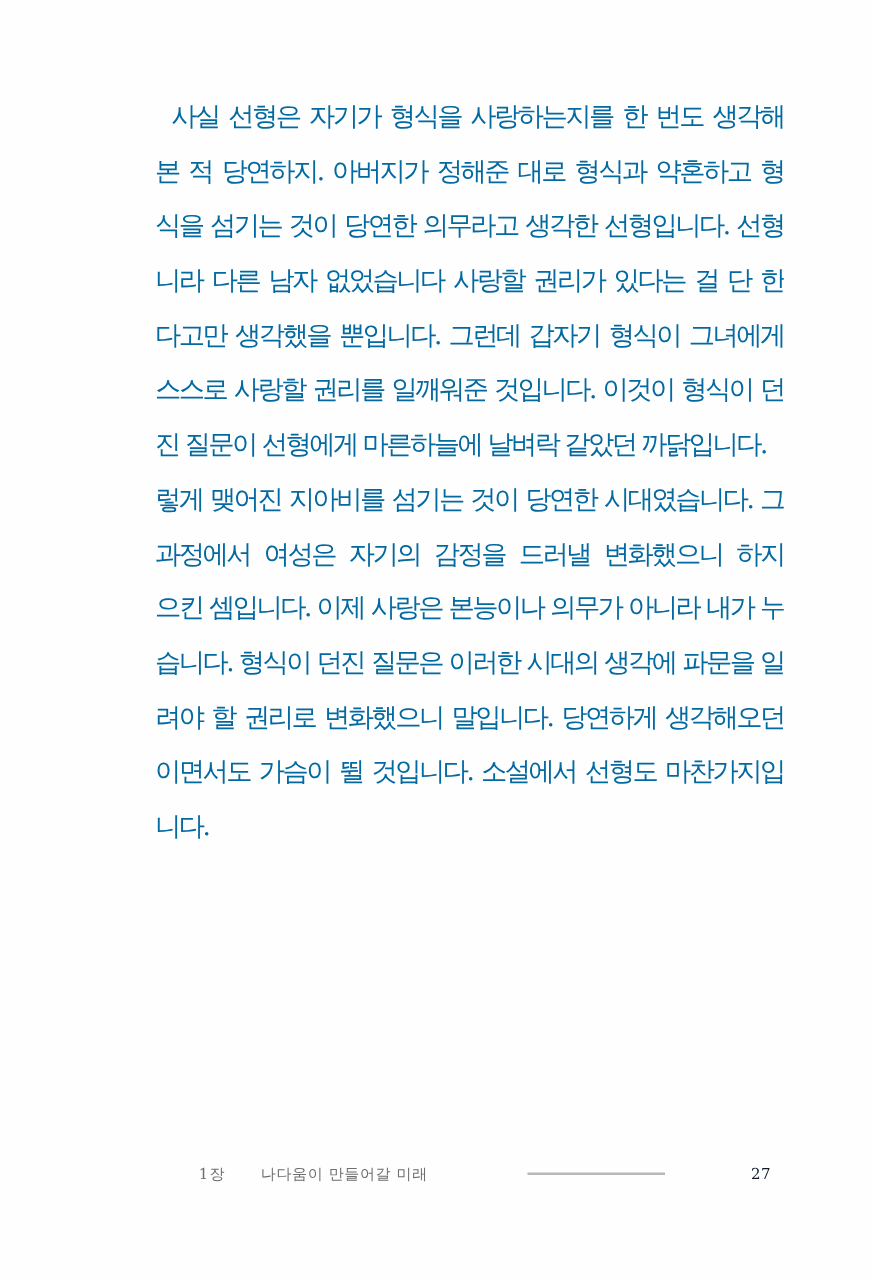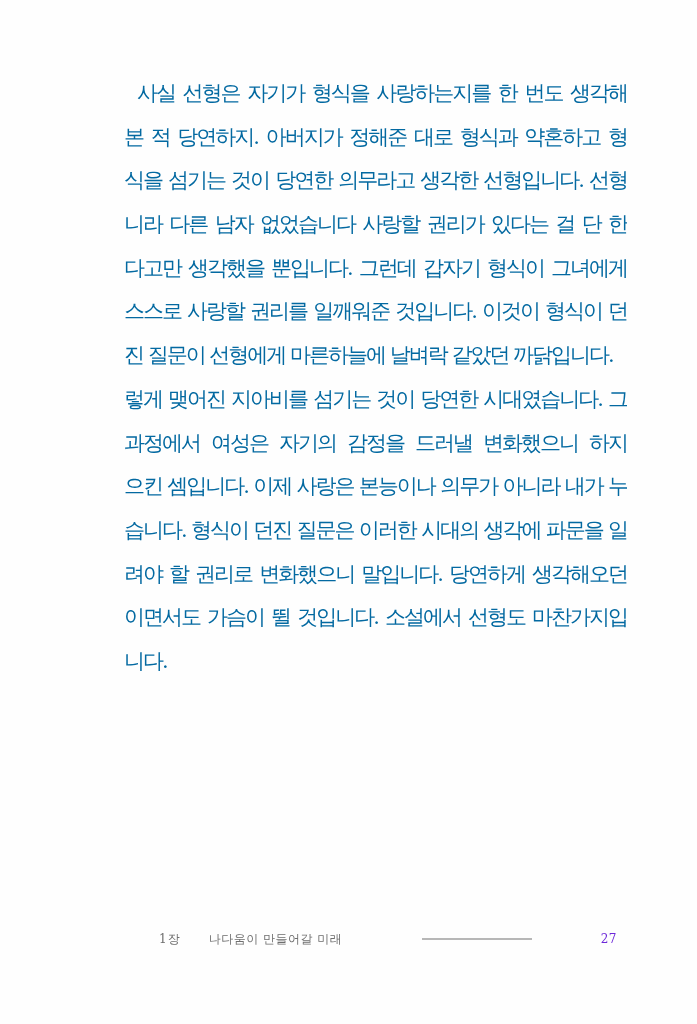--- a/index.html
+++ b/index.html
@@ -58,21 +58,21 @@
   .footer-rule{
     display:block;
     width:110px;
     height:1.5px;
     background:#b7b7b7;
     margin-left:80px;
     flex:0 0 auto;
   }
   .page-number{
     margin-left:auto;
-    color:#6d28d9;
+    color:#0f172a;
     letter-spacing:0.5px;
     flex:0 0 auto;
   }
 </style>
 </head>
 <body>
 
 <div class="page">
 
   <main class="text-block" id="text-block">

